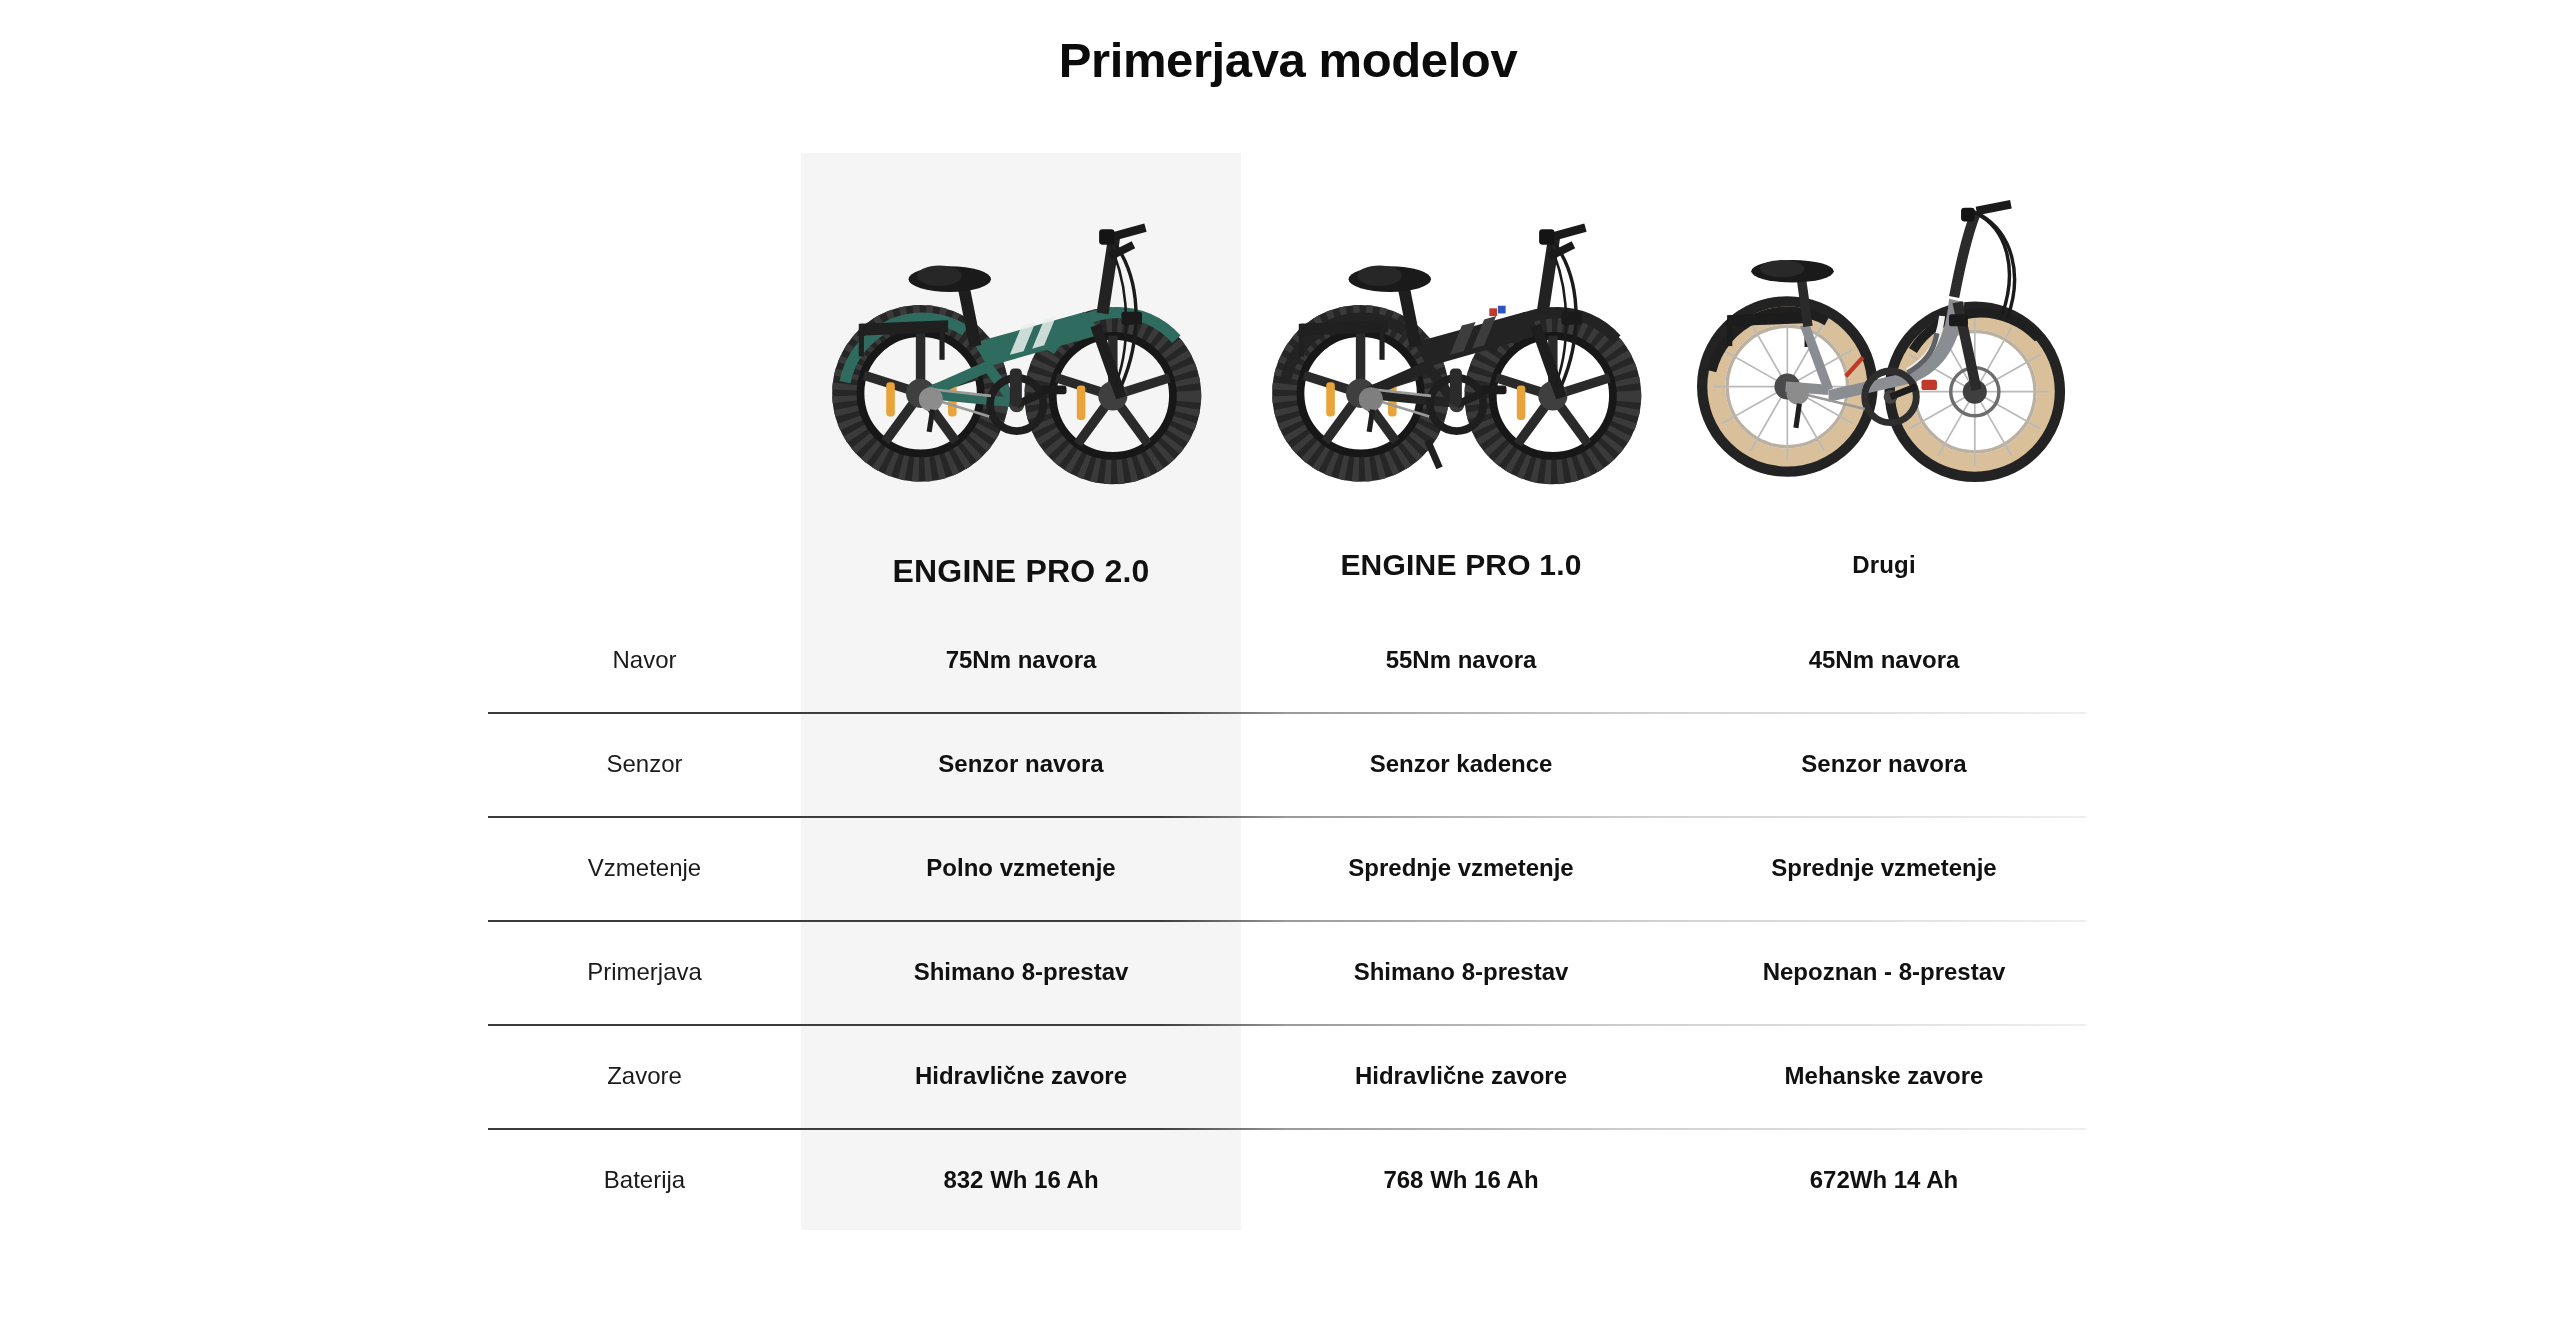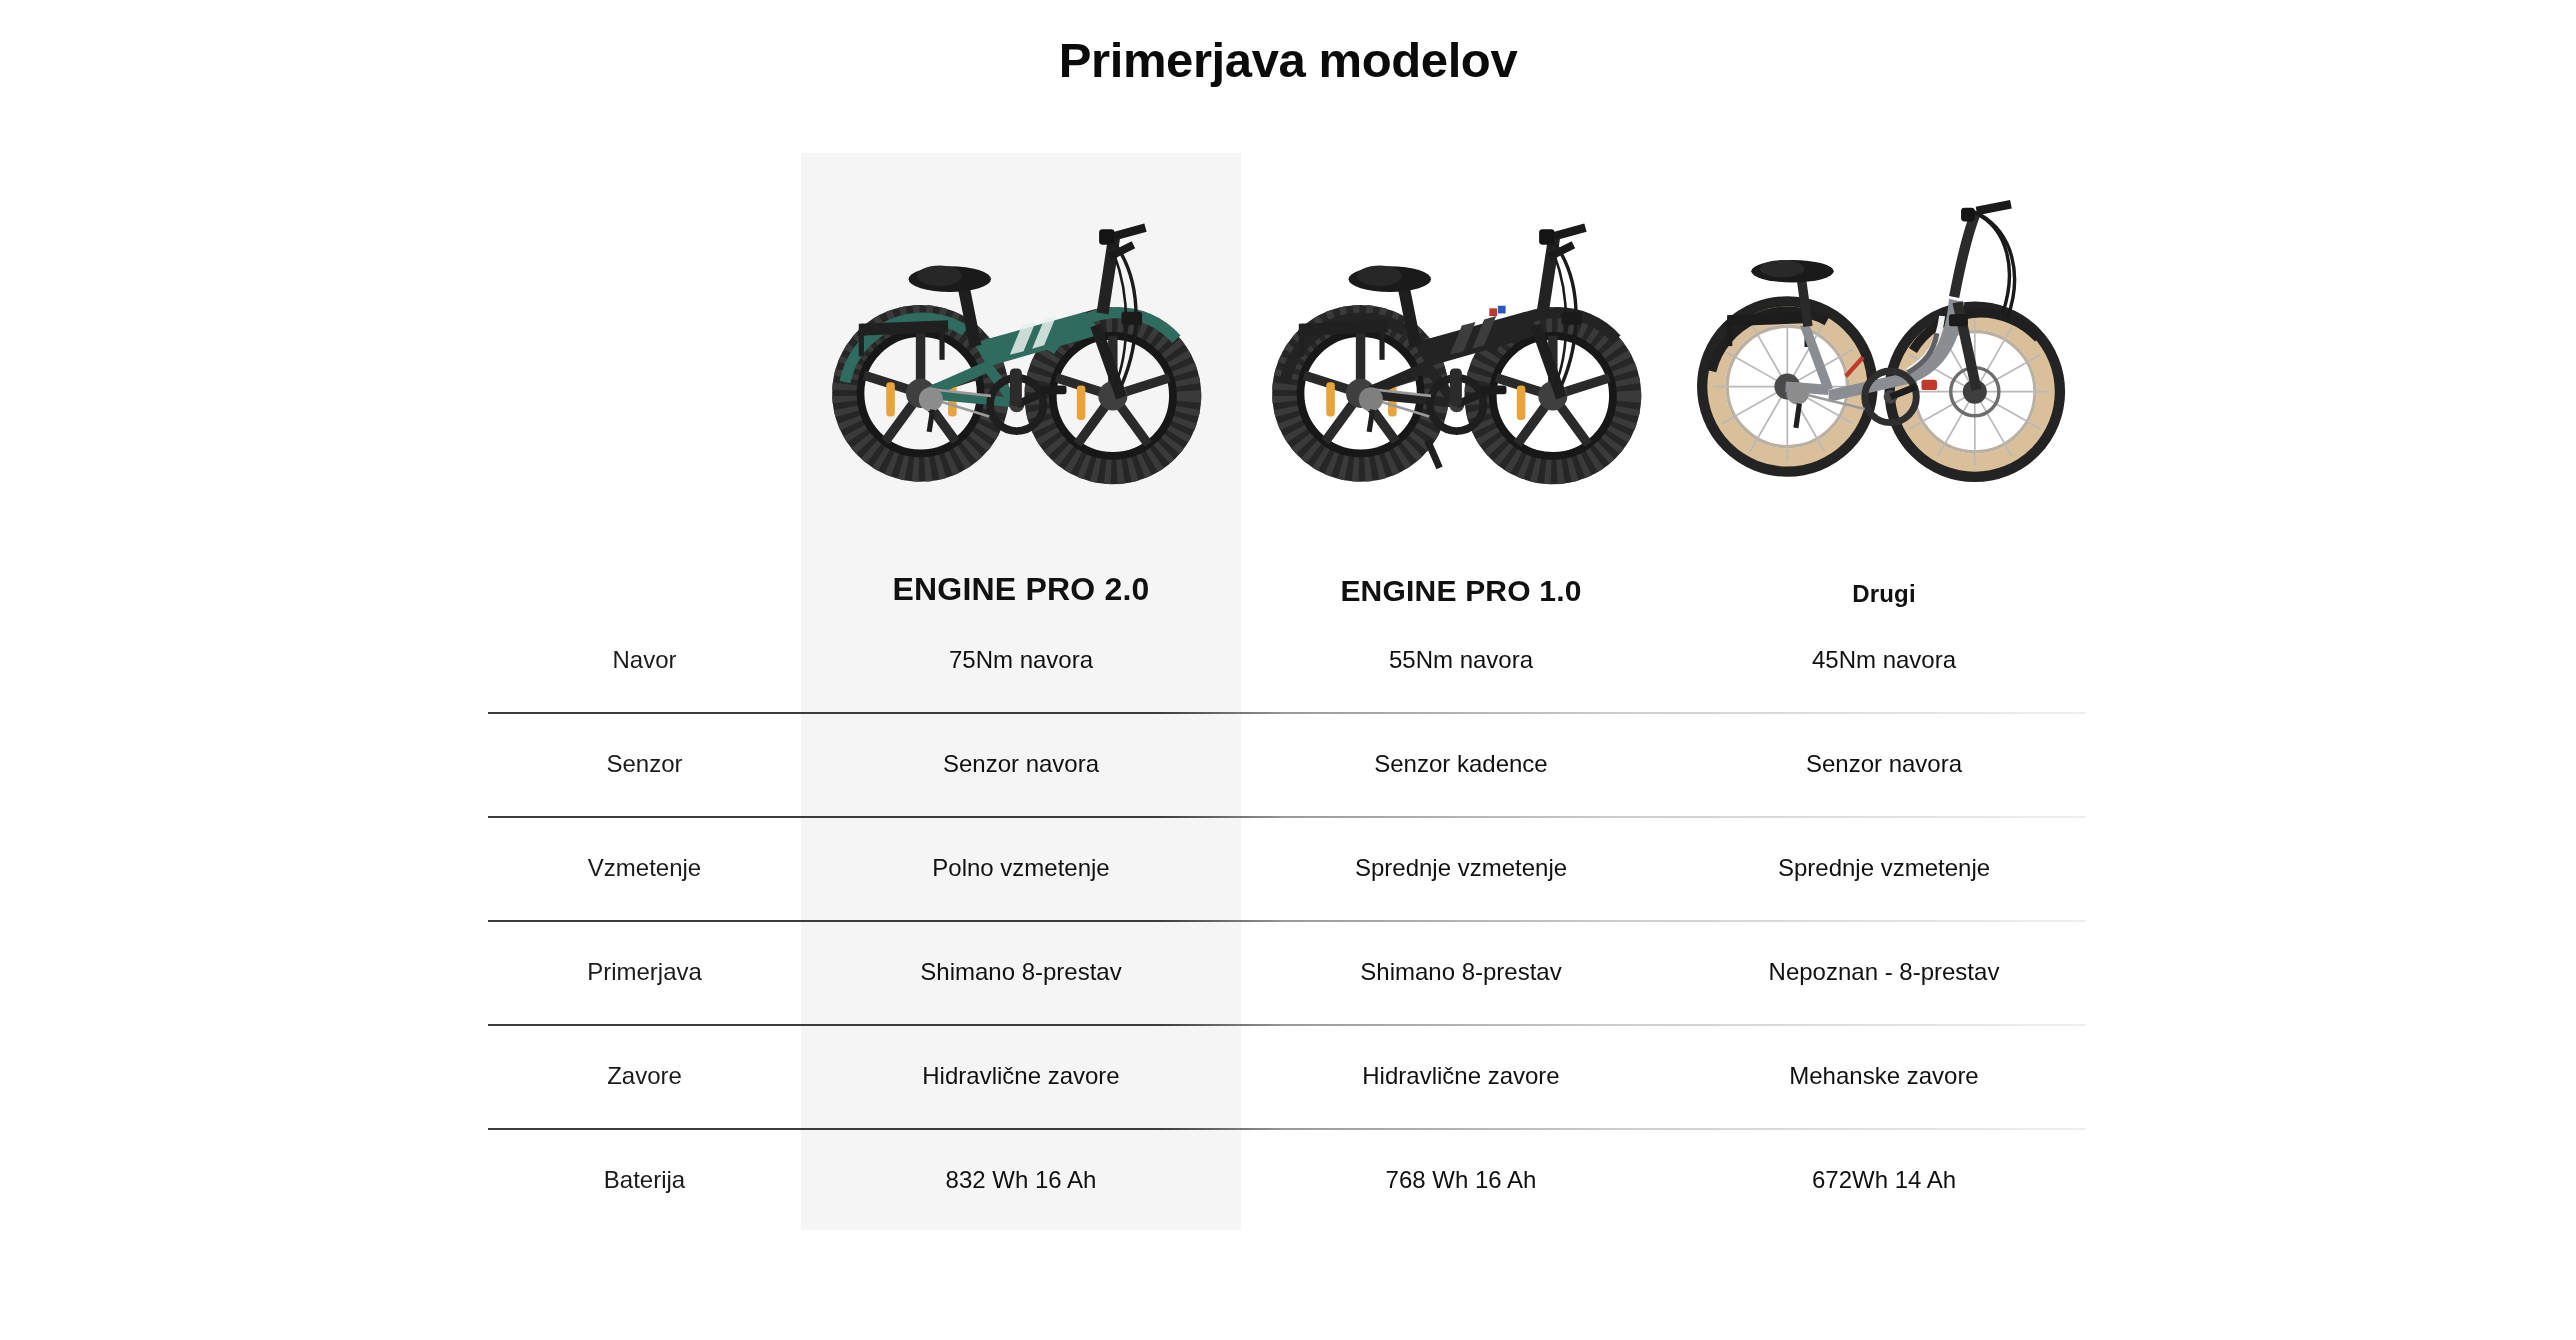--- a/index.html
+++ b/index.html
@@ -73,21 +73,21 @@
     height: 100%;
     display: flex;
     align-items: center;
     justify-content: center;
   }
 
   
   .name-row > div {
     height: 86px;
     display: flex;
-    align-items: flex-end;
+    align-items: center;
     justify-content: center;
   }
   .product-name {
     font-size: 30px;
     font-weight: 700;
     letter-spacing: 0.2px;
     color: #111111;
     text-align: center;
   }
   .product-name.featured {
@@ -106,21 +106,21 @@
     justify-content: center;
     font-size: 24px;
     box-sizing: border-box;
   }
   .spec-label {
     color: #1b1b1b;
     font-weight: 400;
   }
   .spec-value {
     color: #111111;
-    font-weight: 400;
+    font-weight: 700;
     text-align: left;
   }
 
   
   .divider {
     position: absolute;
     left: 0;
     width: 1598px;
     height: 1.7px;
     background: linear-gradient(to right,

